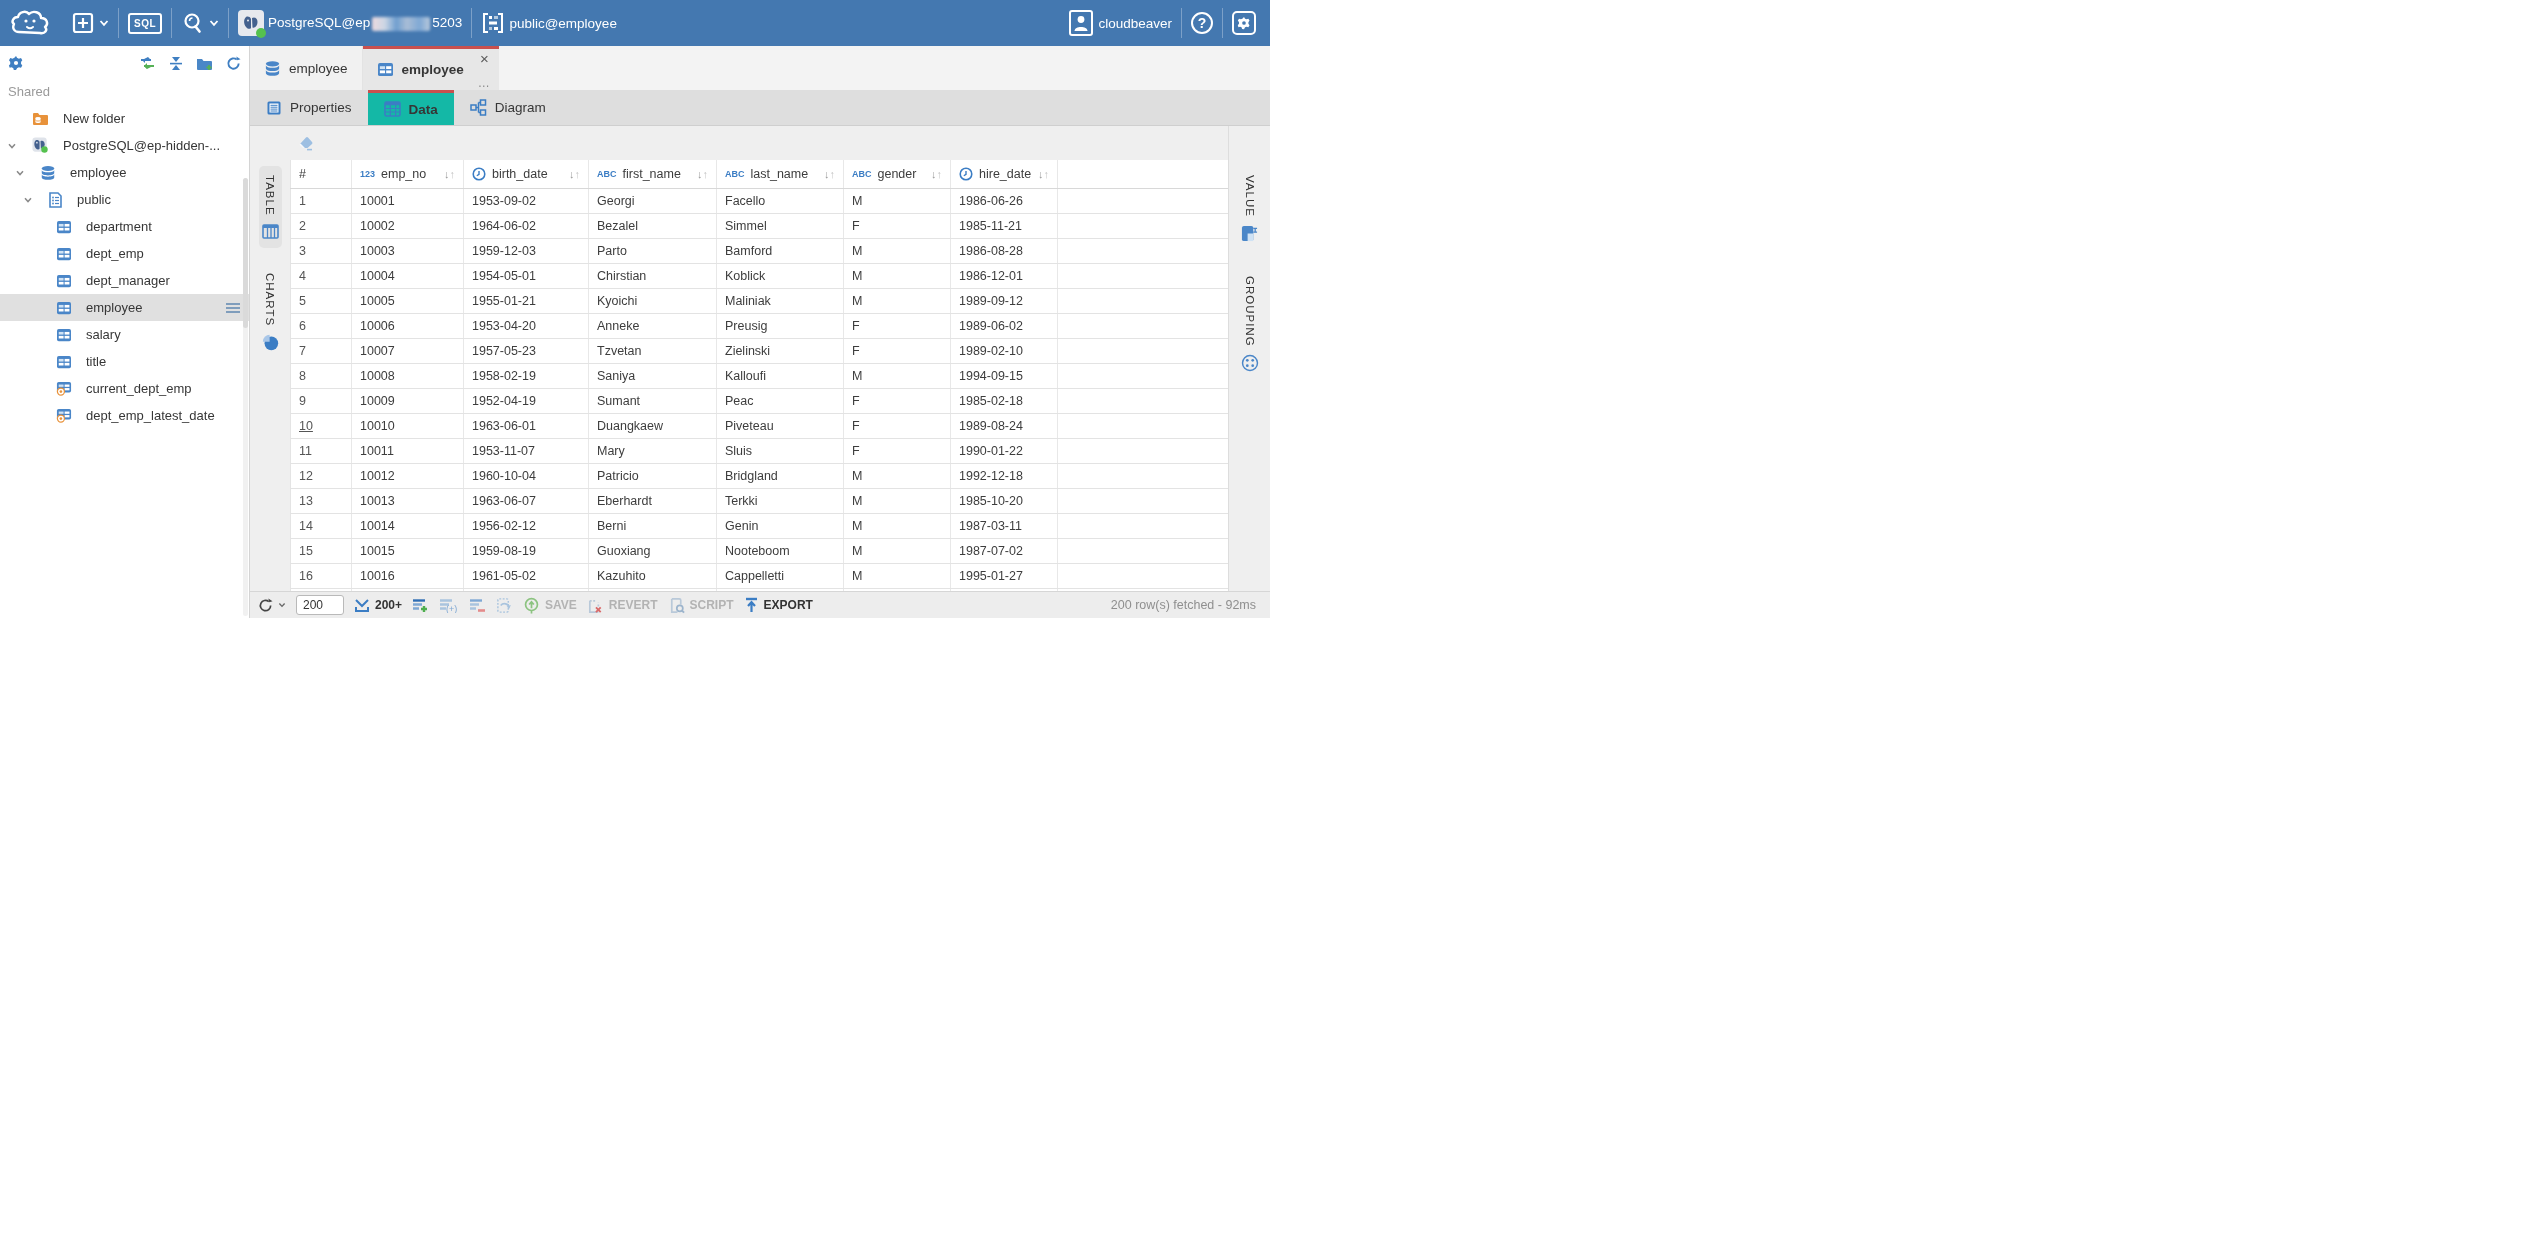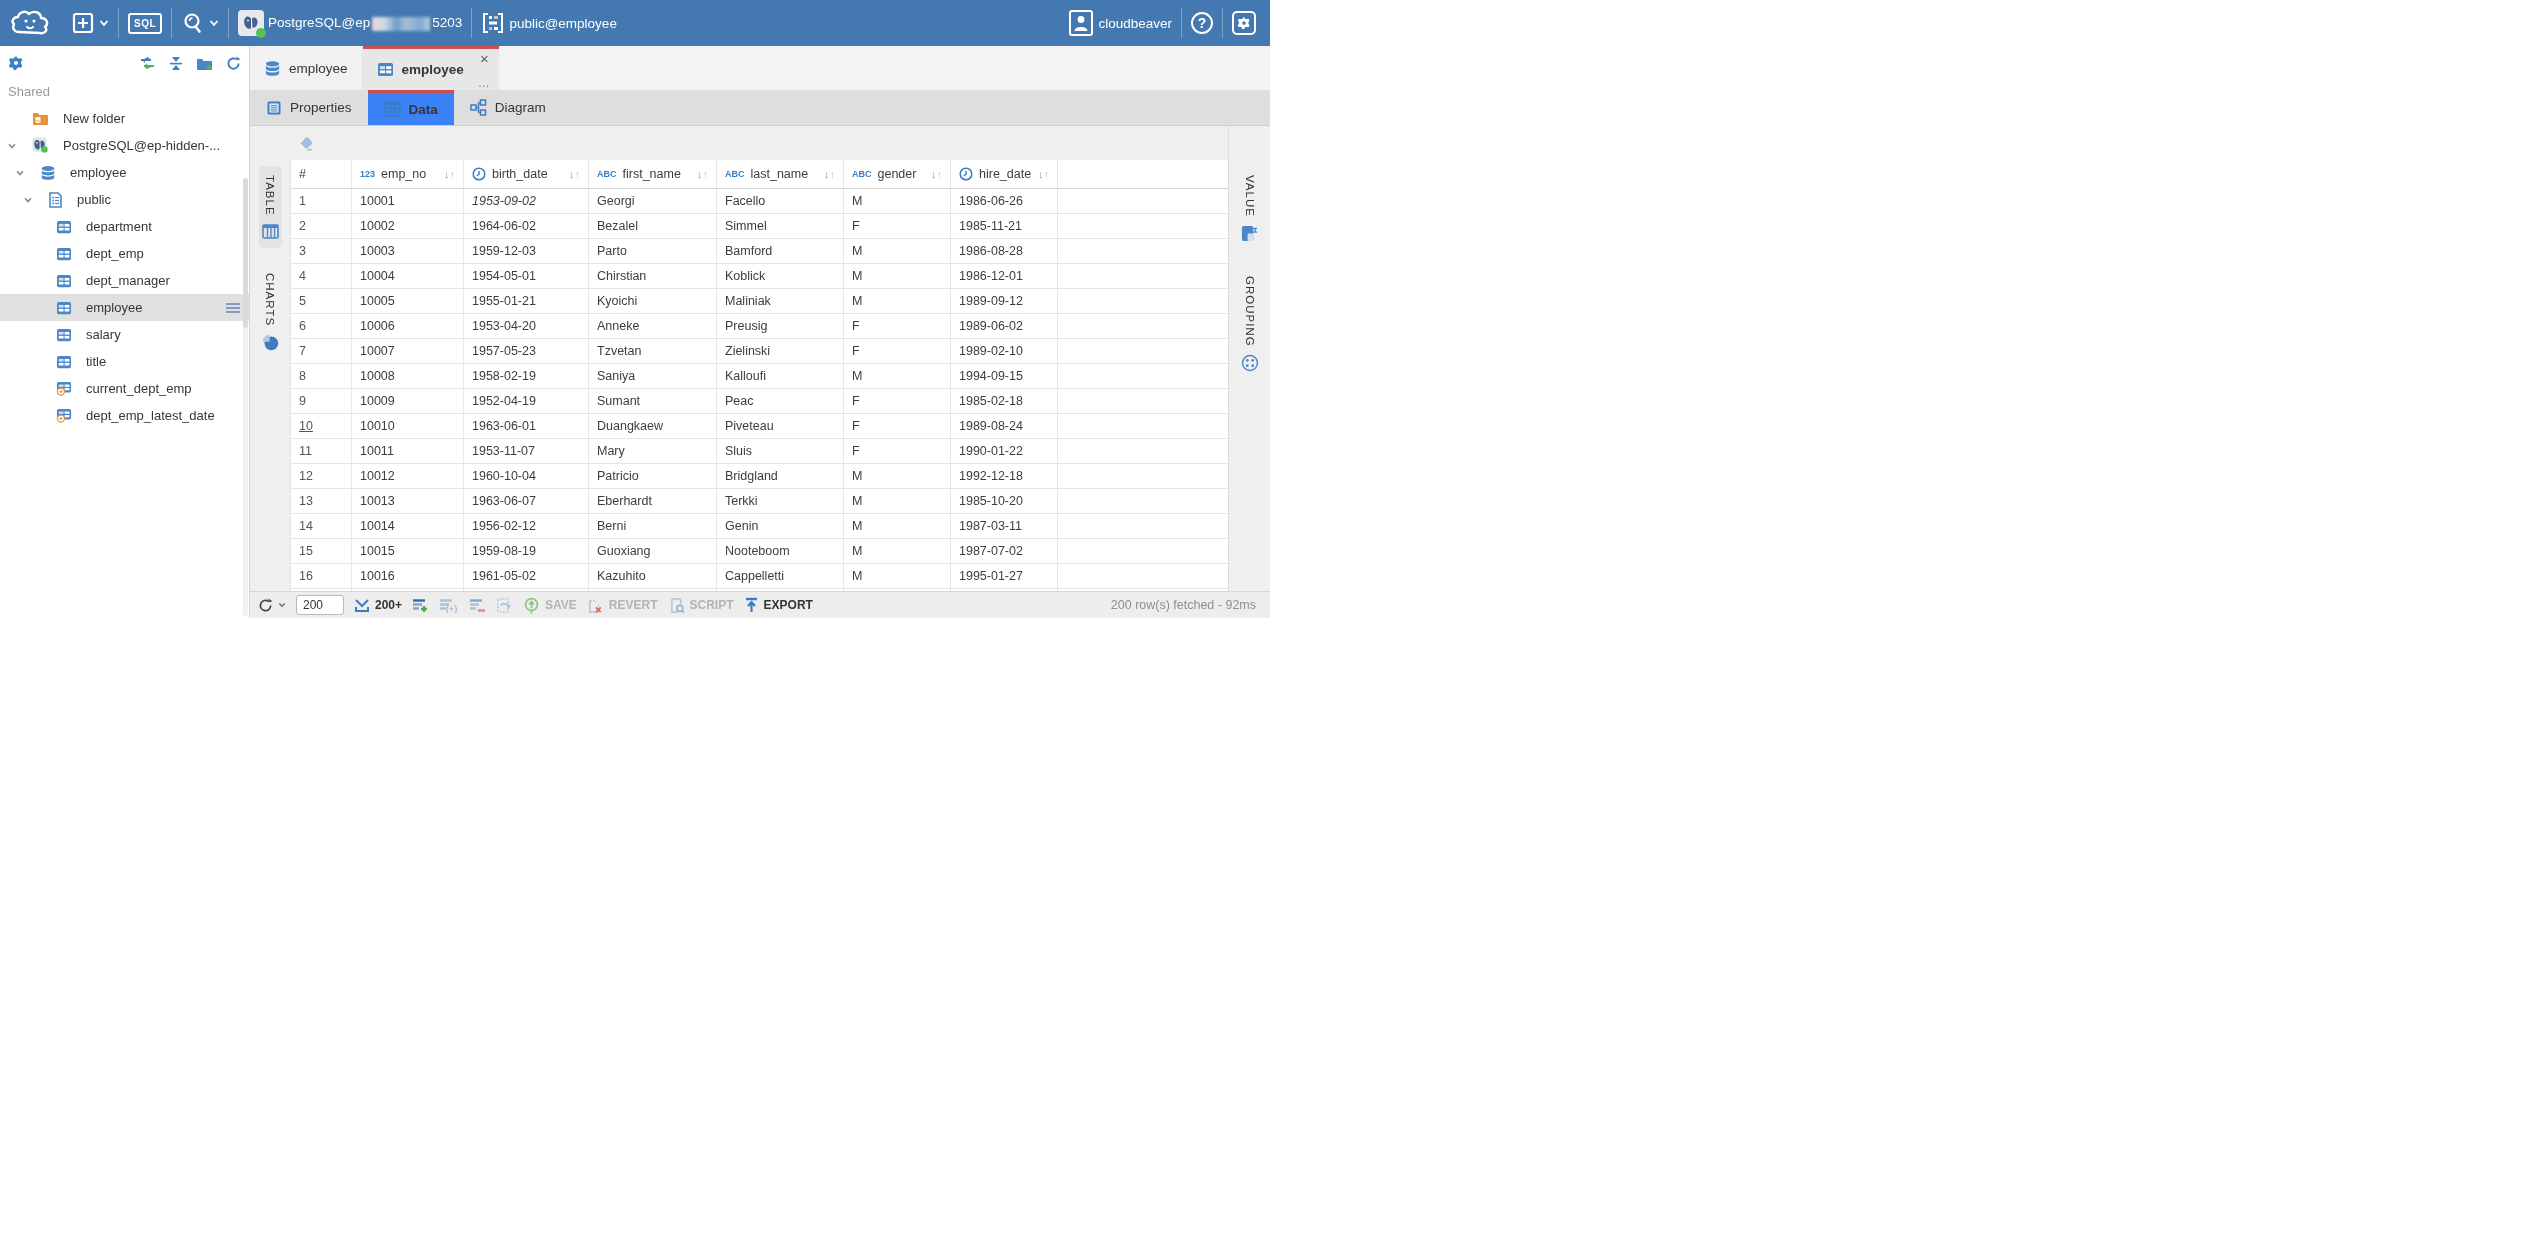--- a/index.html
+++ b/index.html
@@ -49,21 +49,21 @@
   .mtab.inactive { background:#f1f1f1; border-right:1px solid #e3e3e3; }
   .mtab.active { background:#e7e7e7; border-top:3px solid #c9504e; padding-right:8px; }
   .mtab .tlabel { font-size:13.5px; }
   .mtab.active .tlabel { font-weight:700; }
   .mtab-side { display:flex; flex-direction:column; align-items:center; justify-content:space-between; height:34px; margin-left:6px; }
   .mtab-close { color:#5a5a5a; font-size:15px; line-height:12px; cursor:pointer; }
   .mtab-more { color:#8a8a8a; font-size:12px; line-height:8px; letter-spacing:1px; cursor:pointer; }
 
   .subtabs { height:36px; background:#dedede; display:flex; flex:0 0 auto; border-bottom:1px solid #cfcfcf; }
   .stab { display:flex; align-items:center; gap:8px; padding:0 16px; cursor:pointer; }
-  .stab.active { background:#3b82f6; border-top:3px solid #c9504e; font-weight:700; }
+  .stab.active { background:#14b8a6; border-top:3px solid #c9504e; font-weight:700; }
   .stab .slabel { font-size:13.5px; }
 
   .content-row { flex:1; display:flex; min-height:0; background:#efefef; }
 
   .vstrip { width:40px; flex:0 0 auto; display:flex; flex-direction:column; align-items:center; padding-top:40px; gap:16px; }
   .vstrip.right { width:42px; border-left:1px solid #ddd; }
   .vtab { display:flex; flex-direction:column; align-items:center; gap:8px; padding:9px 3px; border-radius:5px; cursor:pointer; }
   .vtab.active { background:#e3e3e3; }
   .vtab-label { writing-mode:vertical-rl; font-size:11.5px; letter-spacing:1px; color:#333; }
 
@@ -497,21 +497,21 @@
                     <path d="M8 4.5 V8.3 L5.5 10" fill="none" stroke="#3b7dc4" stroke-width="1.6"></path>
                   </svg>
                   <span>hire_date</span>
                   <span class="sort-pair"><span class="sort-down">↓</span><span class="sort-up">↑</span></span>
                 </div>
               </div>
             <div class="grid-body" id="grid-body">
                 <div class="g-row">
                   <div class="g-cell" style="width: 62px;">1</div>
                   <div class="g-cell" style="width: 112px;">10001</div>
-                  <div class="g-cell" style="width: 125px; font-style: italic;">1953-09-02</div>
+                  <div class="g-cell" style="width: 125px;">1953-09-02</div>
                   <div class="g-cell" style="width: 128px;">Georgi</div>
                   <div class="g-cell" style="width: 127px;">Facello</div>
                   <div class="g-cell" style="width: 107px;">M</div>
                   <div class="g-cell" style="width: 107px;">1986-06-26</div>
                 </div>
                 <div class="g-row">
                   <div class="g-cell" style="width: 62px;">2</div>
                   <div class="g-cell" style="width: 112px;">10002</div>
                   <div class="g-cell" style="width: 125px;">1964-06-02</div>
                   <div class="g-cell" style="width: 128px;">Bezalel</div>

